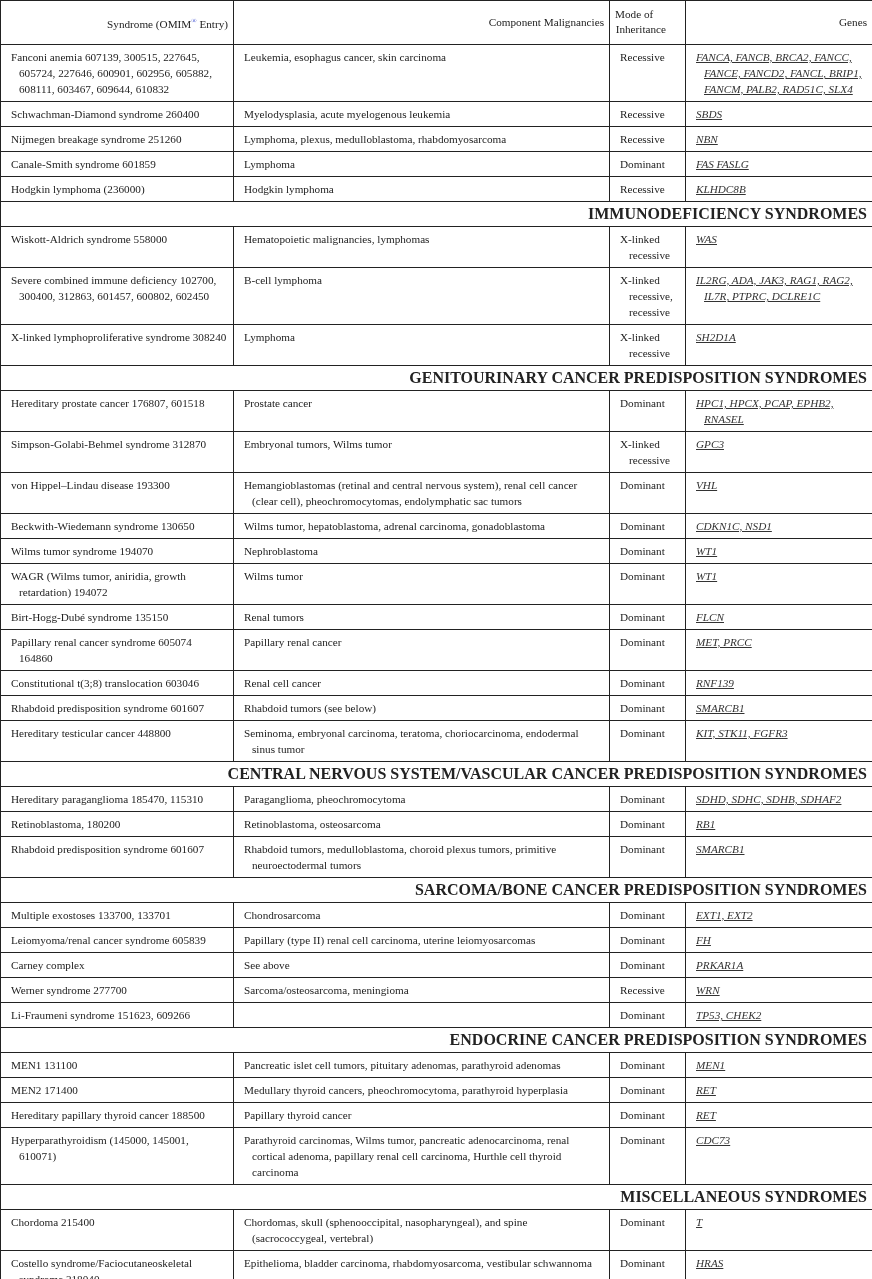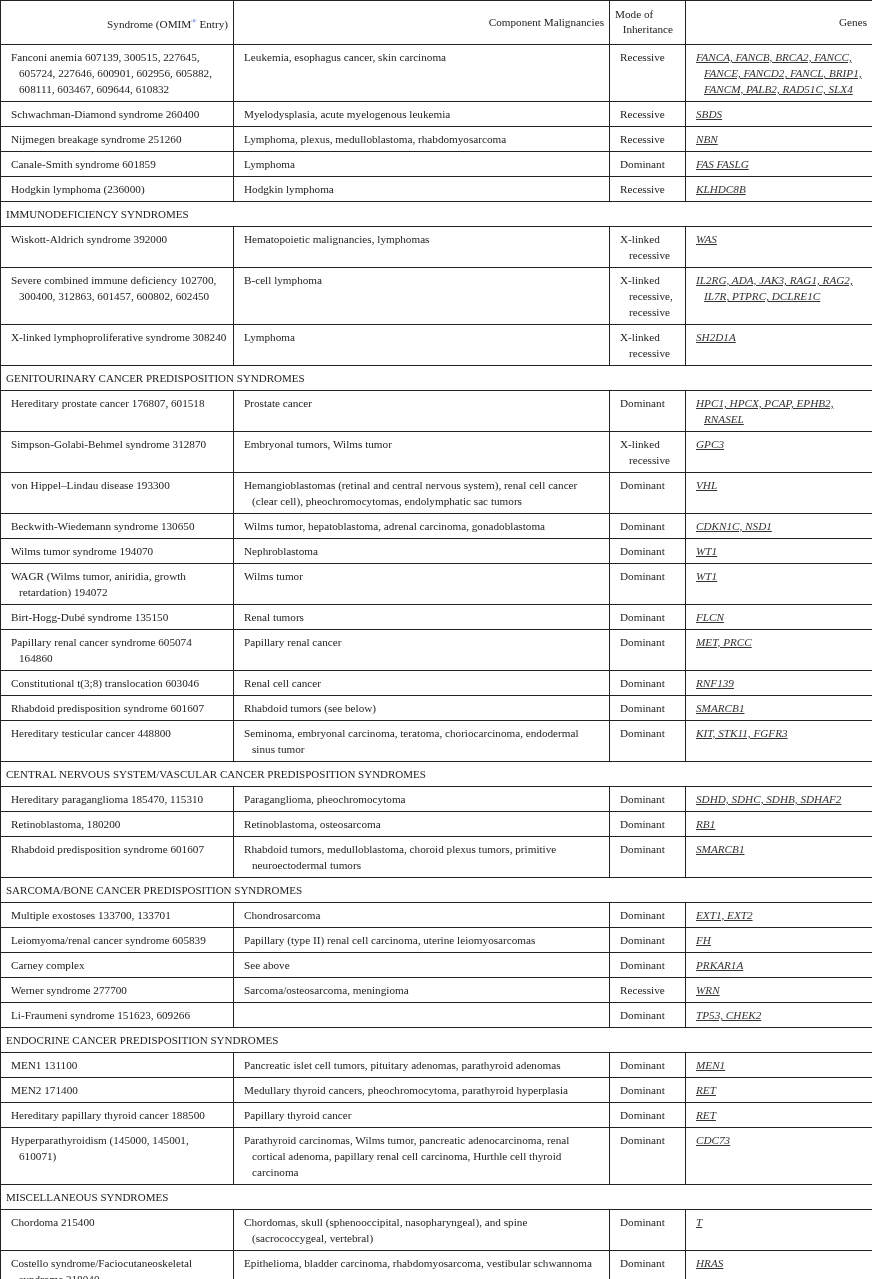--- a/index.html
+++ b/index.html
@@ -4,25 +4,25 @@
 <style>
   html, body { margin: 0; padding: 0; background: #ffffff; }
   body { width: 872px; height: 1279px; overflow: hidden; font-family: "Liberation Serif", serif; color: #222; }
   table { border-collapse: collapse; width: 872px; table-layout: fixed; font-size: 11.2px; line-height: 16px; }
   col.c1 { width: 233px; }
   col.c2 { width: 376px; }
   col.c3 { width: 76px; }
   col.c4 { width: 187px; }
   td, th { border: 1px solid #222; vertical-align: top; padding: 4px 5px 4px 5px; text-align: left; font-weight: normal; }
   thead th { padding-top: 6px; padding-bottom: 7px; vertical-align: middle; height: 26px; border-top: 1.5px solid #222; text-align: right;}
-  th.c3h { text-align: right; padding-right: 12px; line-height: 15px; margin-left: 36px; }
+  th.c3h { text-align: right; padding-right: 19px; line-height: 15px; margin-left: 36px; }
   .sup { font-size: 7px; vertical-align: super; color: #3a4bd0; }
   .hang { padding-left: 13px; text-indent: -8px; display: block; }
   .genes { font-style: italic; color: #333; text-decoration: underline; }
-  tr.section td { font-weight: normal; font-size: 11px; padding-top: 4px; padding-bottom: 4px; }
+  tr.section td { font-weight: bold; font-size: 16px; padding-top: 4px; padding-bottom: 4px; text-align: right; }
   .mode-hang { display: block; padding-left: 14px; text-indent: -9px; }
 </style>
 </head>
 <body>
 
 <table>
   <colgroup>
       <col class="c1">
       <col class="c2">
       <col class="c3">
@@ -108,21 +108,21 @@
         </td>
         <td>
           <span class="hang genes">KLHDC8B</span>
         </td>
       </tr>
       <tr class="section">
         <td colspan="4">IMMUNODEFICIENCY SYNDROMES</td>
       </tr>
       <tr>
         <td>
-          <span class="hang">Wiskott-Aldrich syndrome 392000</span>
+          <span class="hang">Wiskott-Aldrich syndrome 558000</span>
         </td>
         <td>
           <span class="hang">Hematopoietic malignancies, lymphomas</span>
         </td>
         <td>
           <span class="hang mode-hang">X-linked recessive</span>
         </td>
         <td>
           <span class="hang genes">WAS</span>
         </td>

